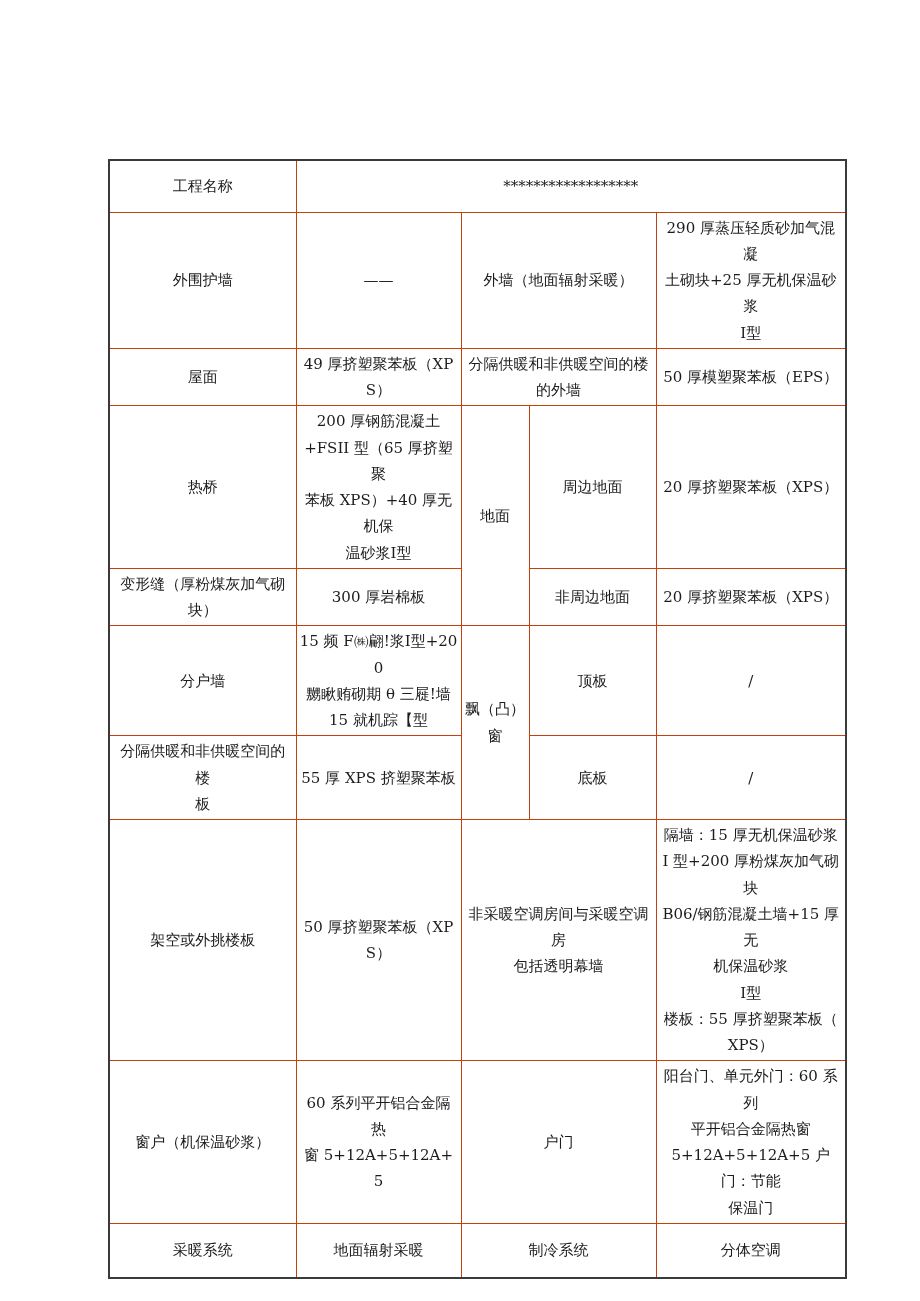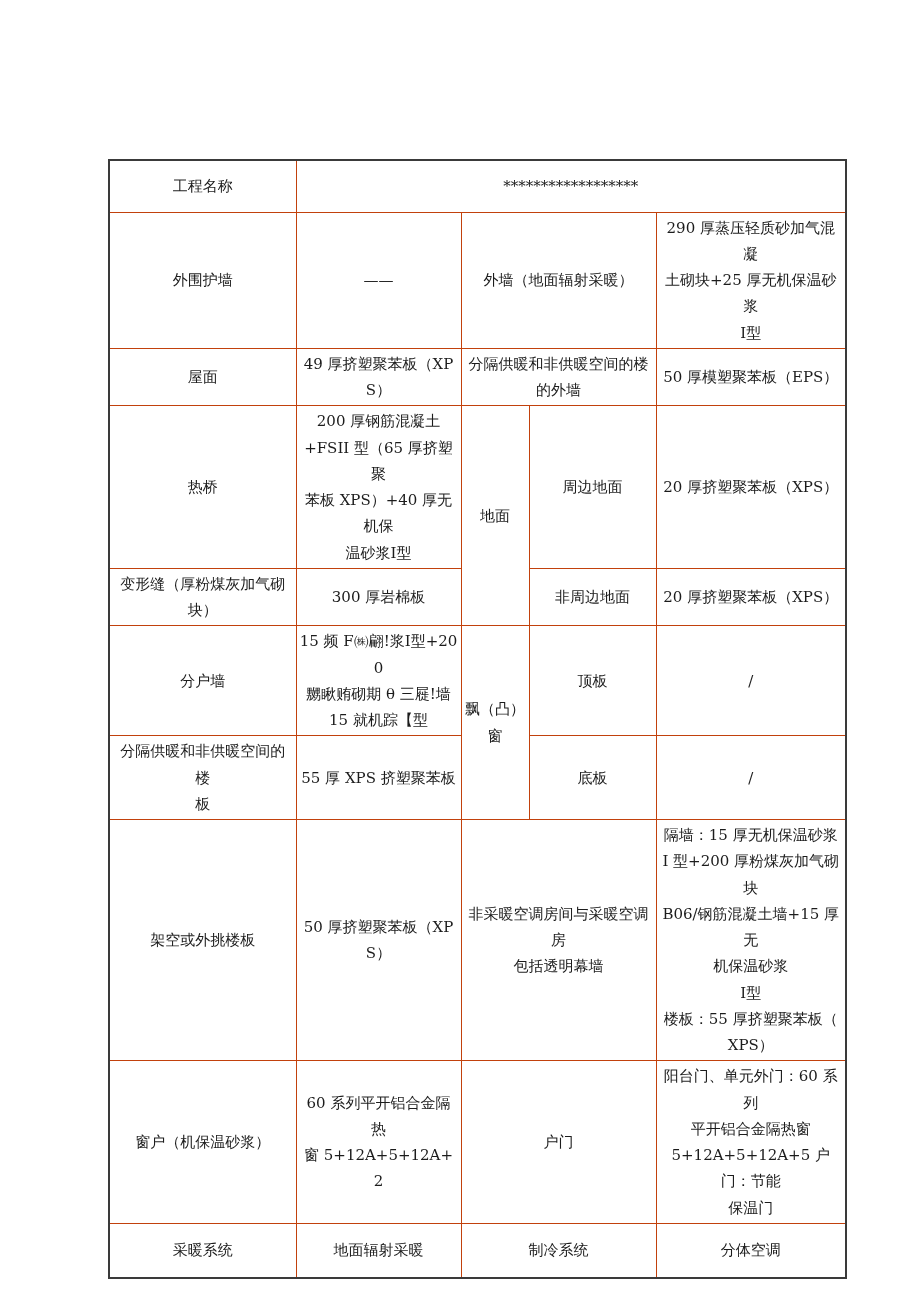--- a/index.html
+++ b/index.html
@@ -127,21 +127,21 @@
 B06/钢筋混凝土墙+15 厚无
 机保温砂浆
 Ⅰ型
 楼板：55 厚挤塑聚苯板（
 XPS）</td>
   </tr>
 
   <tr class="r9">
     <td>窗户（机保温砂浆）</td>
     <td>60 系列平开铝合金隔热
-窗 5+12A+5+12A+2</td>
+窗 5+12A+5+12A+5</td>
     <td colspan="2">户门</td>
     <td>阳台门、单元外门：60 系列
 平开铝合金隔热窗
 5+12A+5+12A+5 户门：节能
 保温门</td>
   </tr>
 
   <tr class="r10">
     <td>采暖系统</td>
     <td>地面辐射采暖</td>

